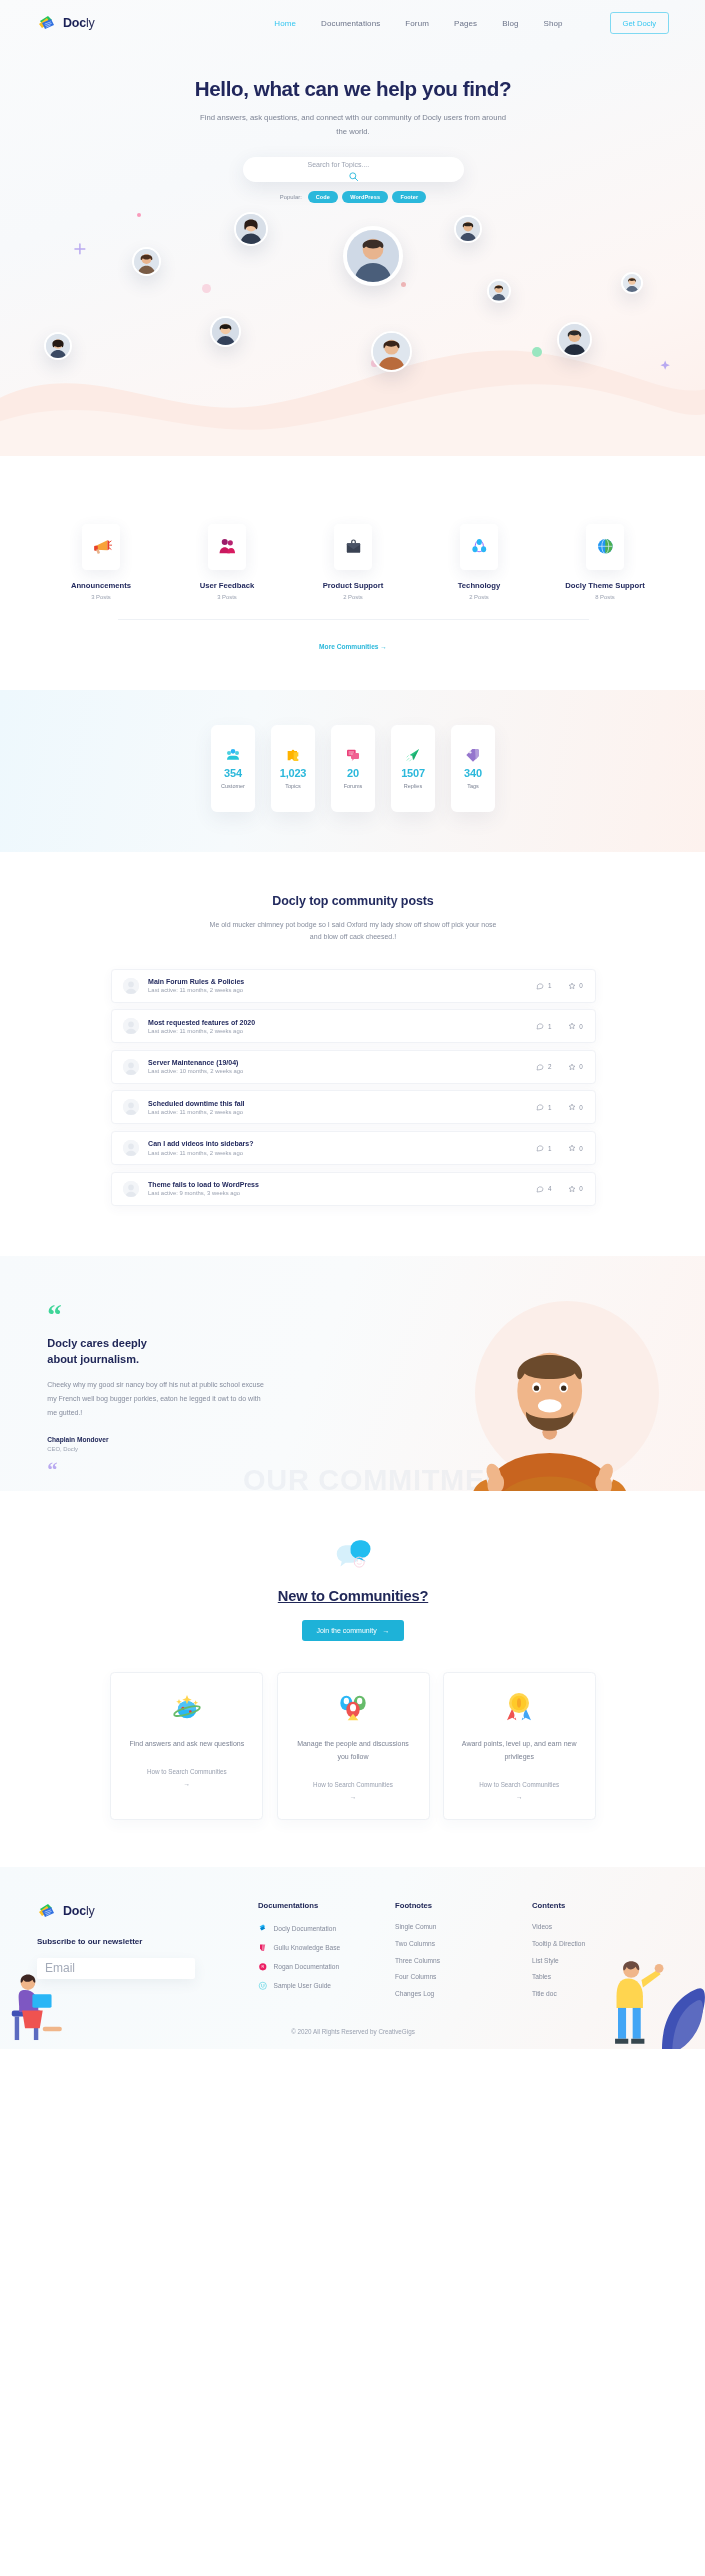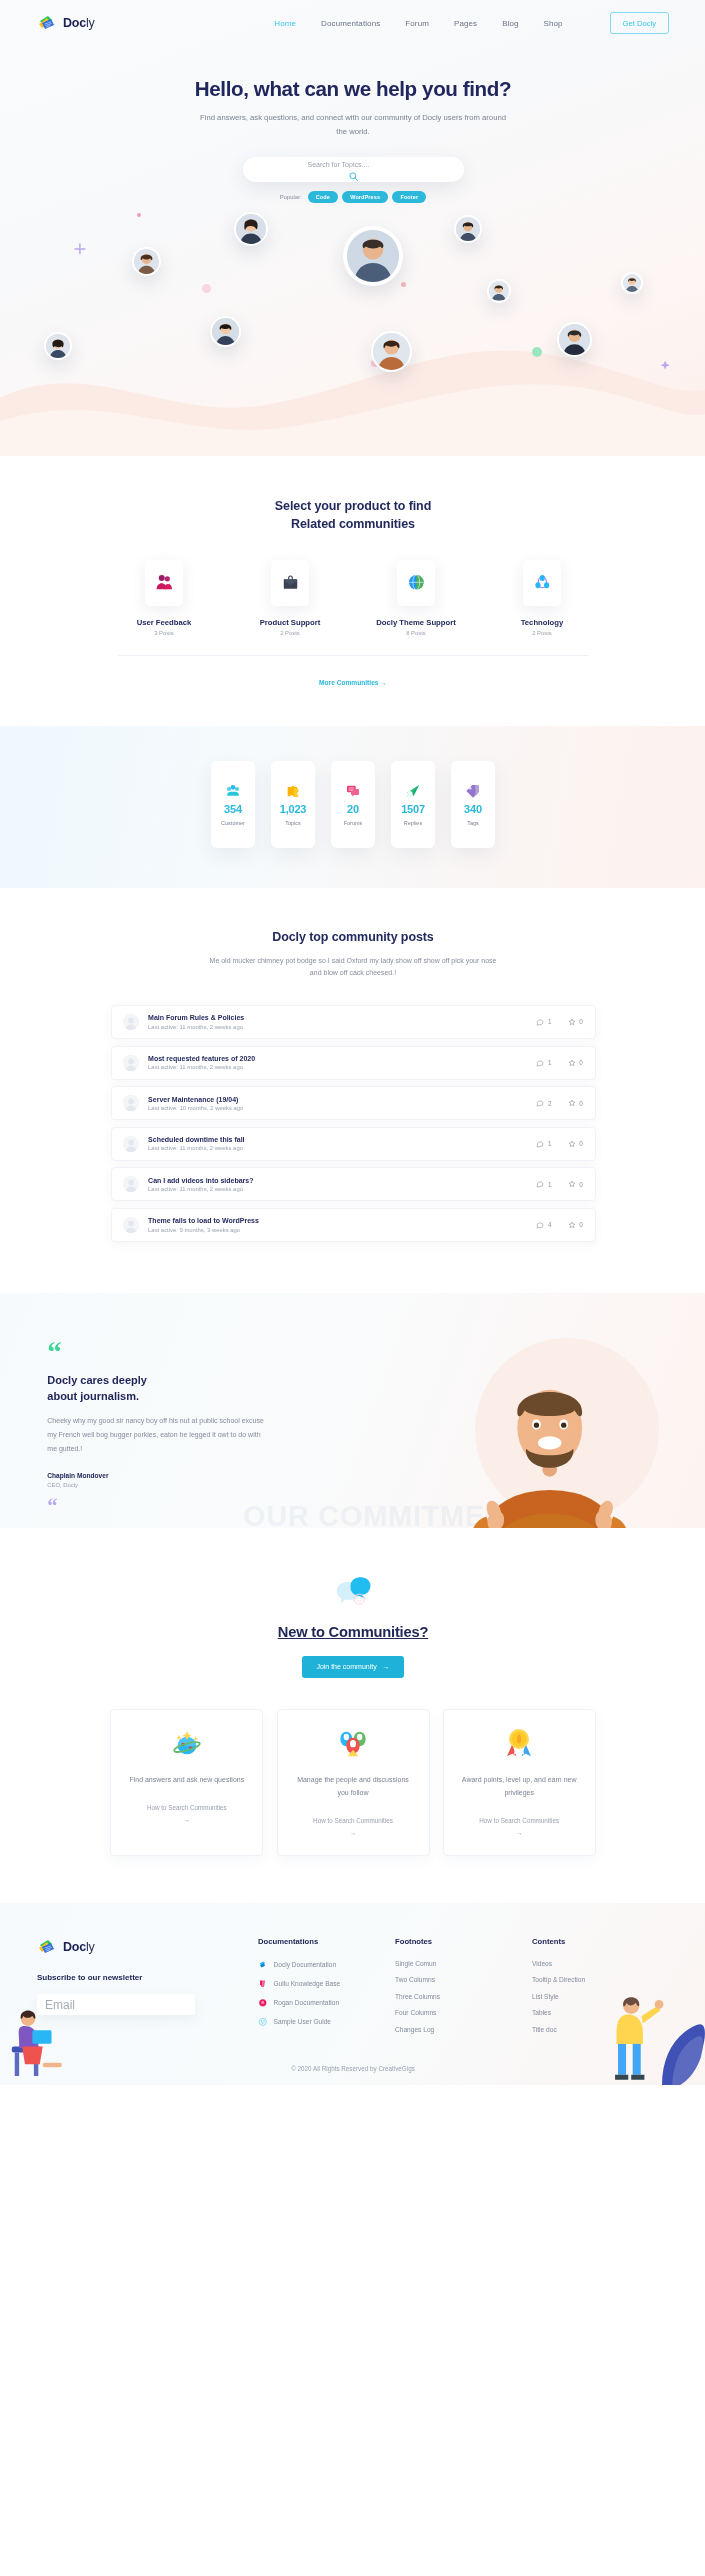--- a/index.html
+++ b/index.html
@@ -379,25 +379,37 @@
     <svg class="star" style="left:74px;top:243px;width:11.8px;height:11.8px;" viewBox="0 0 24 24">
         <path d="M12 2v20M2 12h20" stroke="#b9a9f0" stroke-width="3" stroke-linecap="round"></path>
       </svg>
     <svg class="star" style="left:660px;top:360px;width:10.3px;height:10.3px;" viewBox="0 0 24 24">
         <path d="M12 1l3 8 8 3-8 3-3 8-3-8-8-3 8-3z" fill="#b9a9f0"></path>
       </svg>
   </div>
 
   <div class="products-sec">
     <div class="section">
-      <h2 class="sec-title">
-        <span>Select your product to find</span><br><span>Related communities</span>
-      </h2>
       <div class="products">
 
+        <div class="product">
+          <div class="product-icon-box">
+            <svg width="22" height="22" viewBox="0 0 48 48">
+              <path d="M12 22L38 9v22L12 30z" fill="#f8a33a"></path>
+              <path d="M38 9v22l4-2V11z" fill="#e8412a"></path>
+              <rect x="9" y="21" width="8" height="11" rx="2" fill="#e8412a"></rect>
+              <path d="M13 30l4 9 5-2-3-8z" fill="#e9b28b"></path>
+              <g stroke="#e8412a" stroke-width="2" stroke-linecap="round">
+                  <path d="M42 14l4-3M43 20h5M42 26l4 3"></path>
+                </g>
+            </svg>
+          </div>
+          <div class="product-name">Announcements</div>
+          <div class="product-posts">3 Posts</div>
+        </div>
 
         <div class="product">
           <div class="product-icon-box">
             <svg width="20.6" height="20.6" viewBox="0 0 48 48">
               <circle cx="18" cy="14" r="7" fill="#9b1d6a"></circle>
                 <circle cx="31" cy="16" r="6" fill="#b52470"></circle>
               <path d="M6 40c0-9 6-14 12-14s12 5 12 14z" fill="#c9195f"></path>
               <path d="M24 40c0-8 4-12 9-12s9 4 9 12z" fill="#d81b60"></path>
             </svg>
           </div>
@@ -413,41 +425,41 @@
               <path d="M7 19l17 12 17-12v-1a2 2 0 00-2-2H9a2 2 0 00-2 2z" fill="#4a5366"></path>
             </svg>
           </div>
           <div class="product-name">Product Support</div>
           <div class="product-posts">2 Posts</div>
         </div>
 
         <div class="product">
           <div class="product-icon-box">
             <svg width="20.6" height="20.6" viewBox="0 0 48 48">
+              <path d="M24 10c8 0 12 14 8 22-3 6-13 6-16 0-4-8 0-22 8-22z" fill="none" stroke="#7c4dff" stroke-width="2"></path>
+              <ellipse cx="24" cy="14" rx="6" ry="7" fill="#29b6f6"></ellipse>
+              <ellipse cx="14" cy="31" rx="6" ry="7" fill="#29b6f6"></ellipse>
+              <ellipse cx="34" cy="31" rx="6" ry="7" fill="#29b6f6"></ellipse>
+            </svg>
+          </div>
+          <div class="product-name">Technology</div>
+          <div class="product-posts">2 Posts</div>
+        </div>
+
+        <div class="product">
+          <div class="product-icon-box">
+            <svg width="20.6" height="20.6" viewBox="0 0 48 48">
               <circle cx="24" cy="24" r="17" fill="#2196f3"></circle>
               <path d="M24 7a17 17 0 010 34z" fill="#4caf50"></path>
               <ellipse cx="24" cy="24" rx="8" ry="17" fill="none" stroke="#e3f2fd" stroke-width="1.6"></ellipse>
               <line x1="7" y1="24" x2="41" y2="24" stroke="#e3f2fd" stroke-width="1.6"></line>
             </svg>
           </div>
           <div class="product-name">Docly Theme Support</div>
           <div class="product-posts">8 Posts</div>
-        </div>
-
-        <div class="product">
-          <div class="product-icon-box">
-            <svg width="20.6" height="20.6" viewBox="0 0 48 48">
-              <path d="M24 10c8 0 12 14 8 22-3 6-13 6-16 0-4-8 0-22 8-22z" fill="none" stroke="#7c4dff" stroke-width="2"></path>
-              <ellipse cx="24" cy="14" rx="6" ry="7" fill="#29b6f6"></ellipse>
-              <ellipse cx="14" cy="31" rx="6" ry="7" fill="#29b6f6"></ellipse>
-              <ellipse cx="34" cy="31" rx="6" ry="7" fill="#29b6f6"></ellipse>
-            </svg>
-          </div>
-          <div class="product-name">Technology</div>
-          <div class="product-posts">2 Posts</div>
         </div>
 
       </div>
       <div class="more-wrap">
         <a class="more-link" href="#">More Communities →</a>
       </div>
     </div>
   </div>
 
   <div class="stats-sec">

